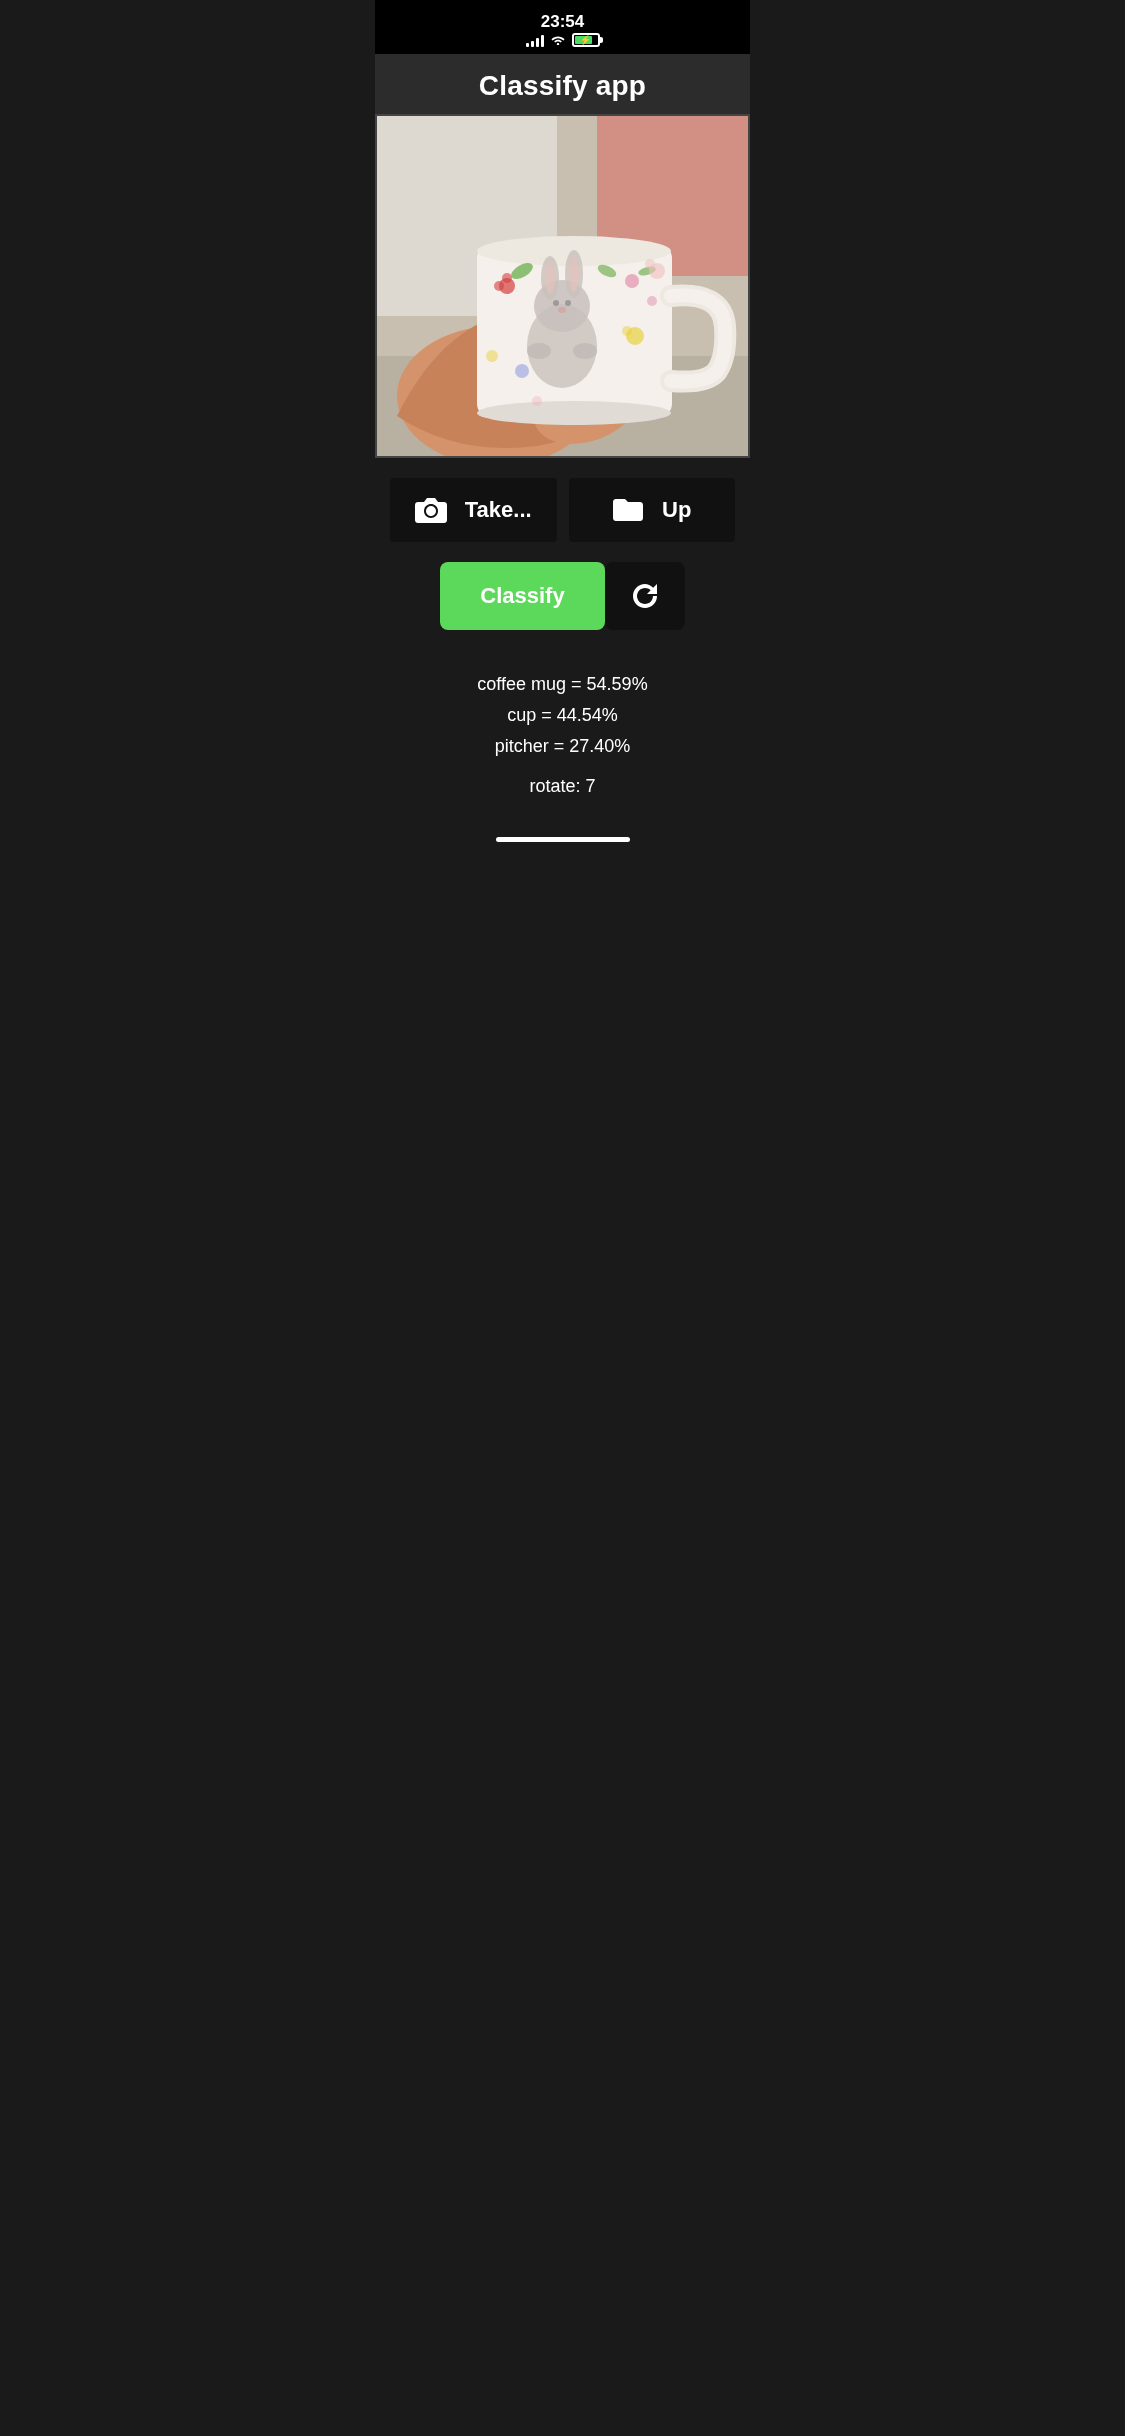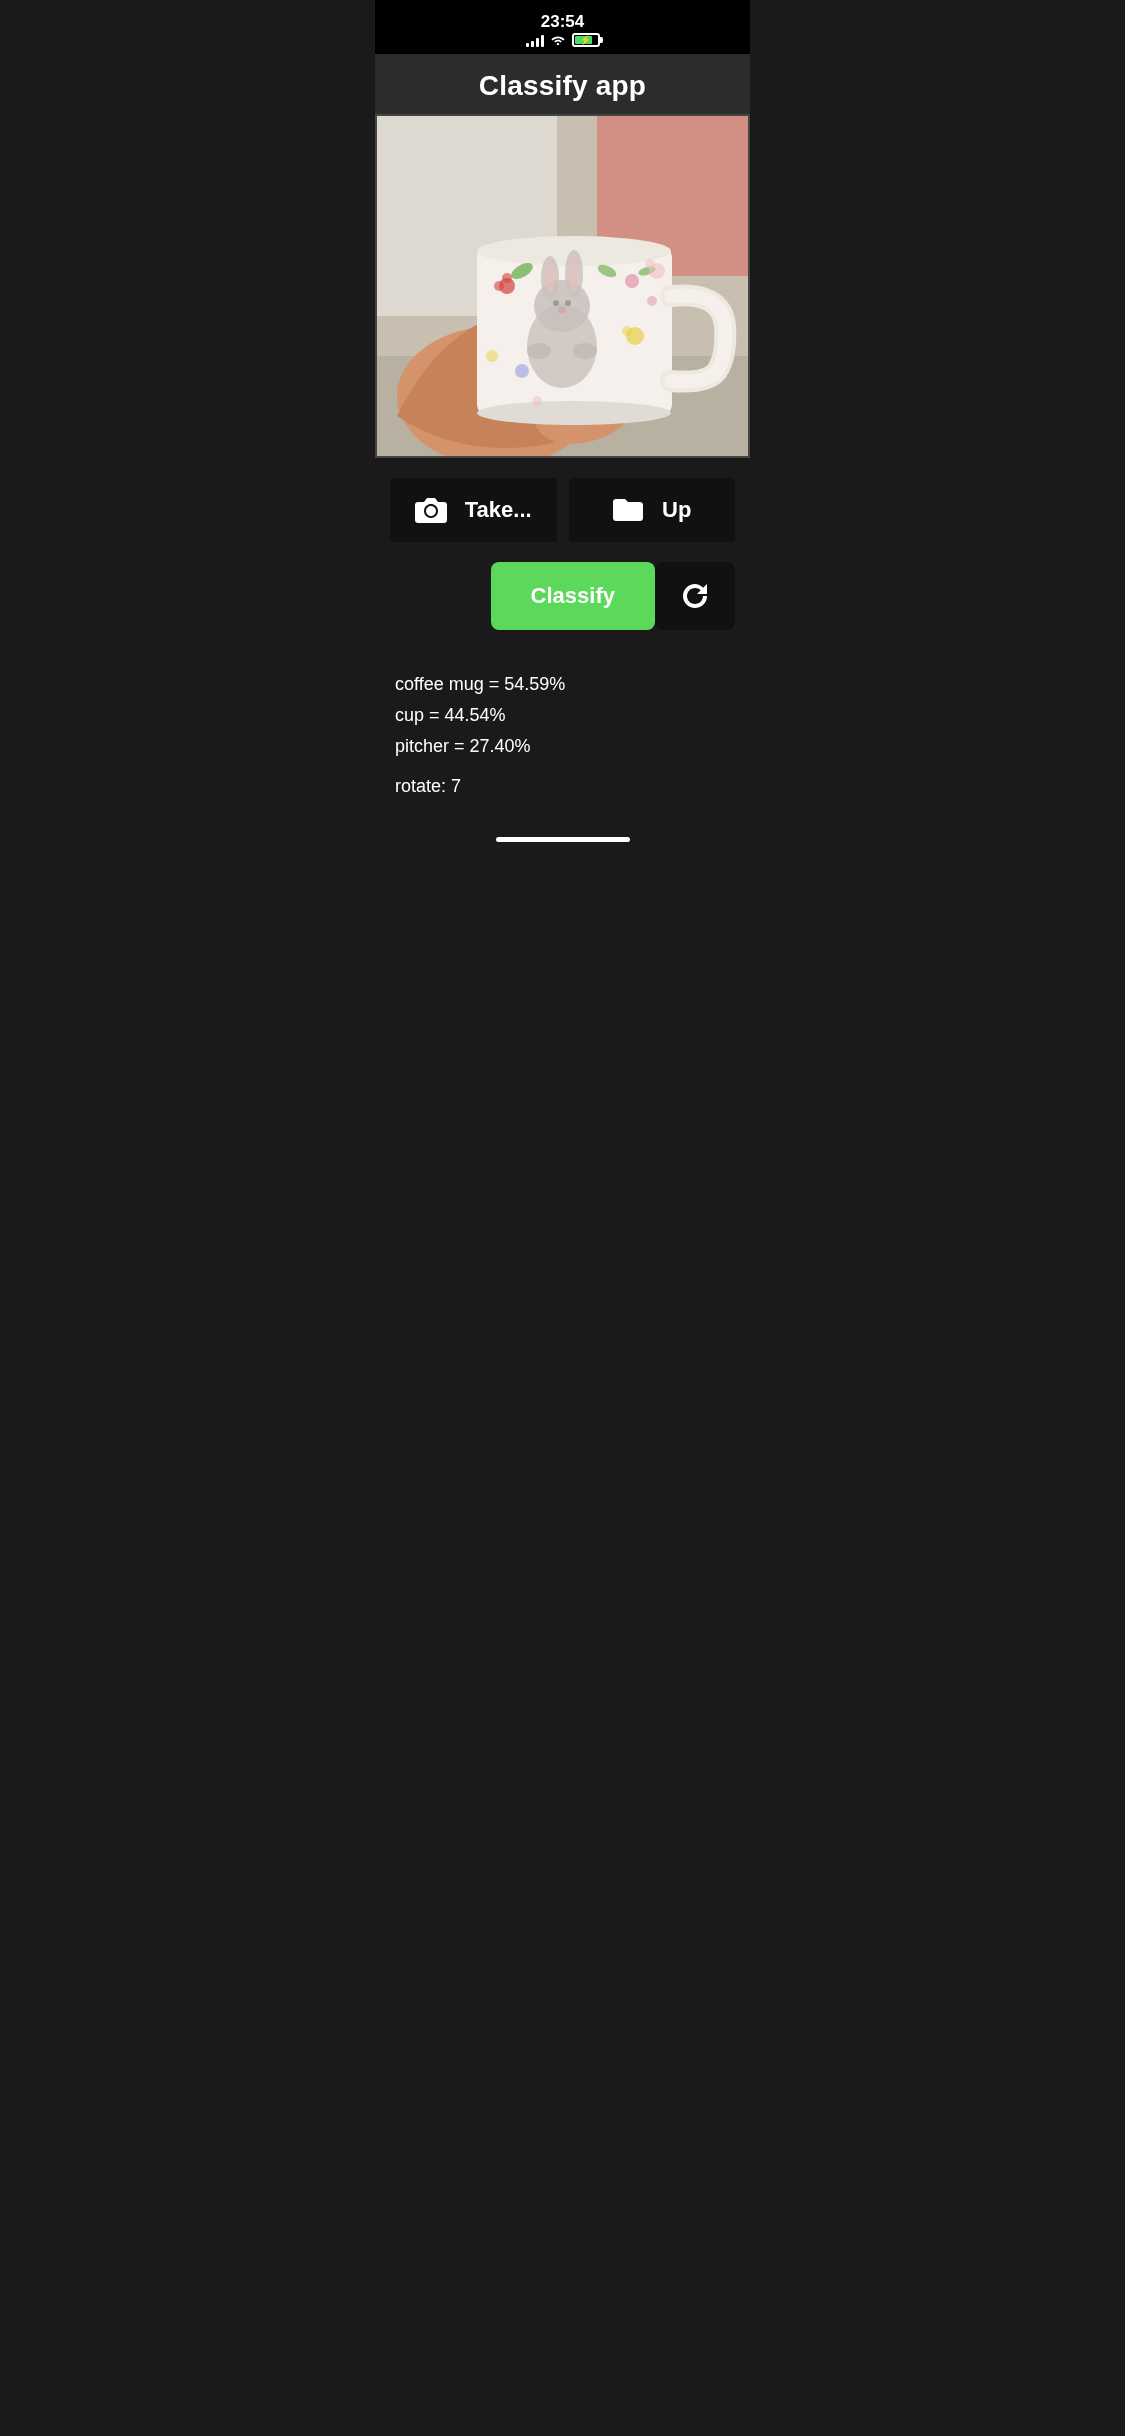--- a/index.html
+++ b/index.html
@@ -166,21 +166,21 @@
     .folder-icon-svg {
       width: 32px;
       height: 28px;
     }
 
     
     .classify-row {
       display: flex;
       background: #1a1a1a;
       padding: 0 15px 20px;
-      justify-content: flex-end;
+      justify-content: center;
     }
 
     .btn-classify {
       background: #5cd85a;
       color: white;
       border: none;
       padding: 18px 40px;
       font-size: 22px;
       font-weight: 600;
       border-radius: 8px;
@@ -199,20 +199,21 @@
       min-width: 80px;
       display: flex;
       align-items: center;
       justify-content: center;
     }
 
     
     .results {
       background: #1a1a1a;
       padding: 20px 20px;
+      text-align: center;
     }
 
     .result-item {
       font-size: 18px;
       color: white;
       line-height: 1.6;
       margin-bottom: 2px;
     }
 
     .rotate-info {

